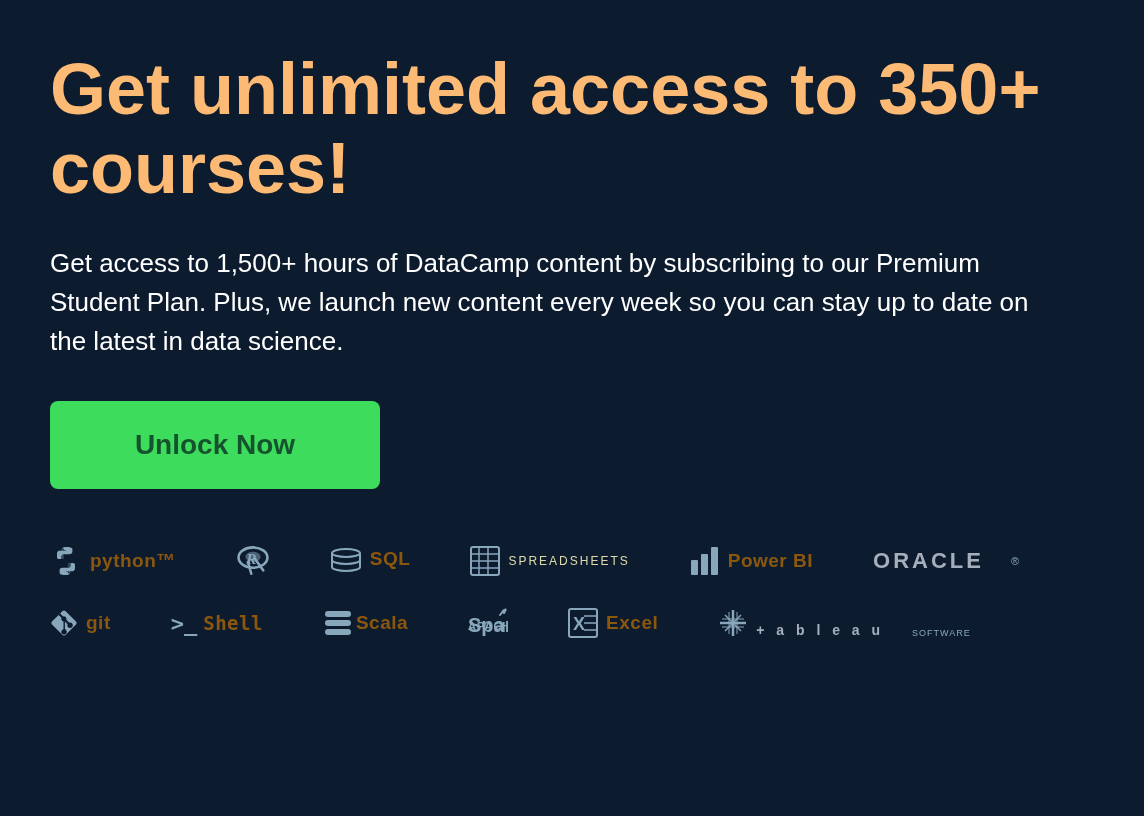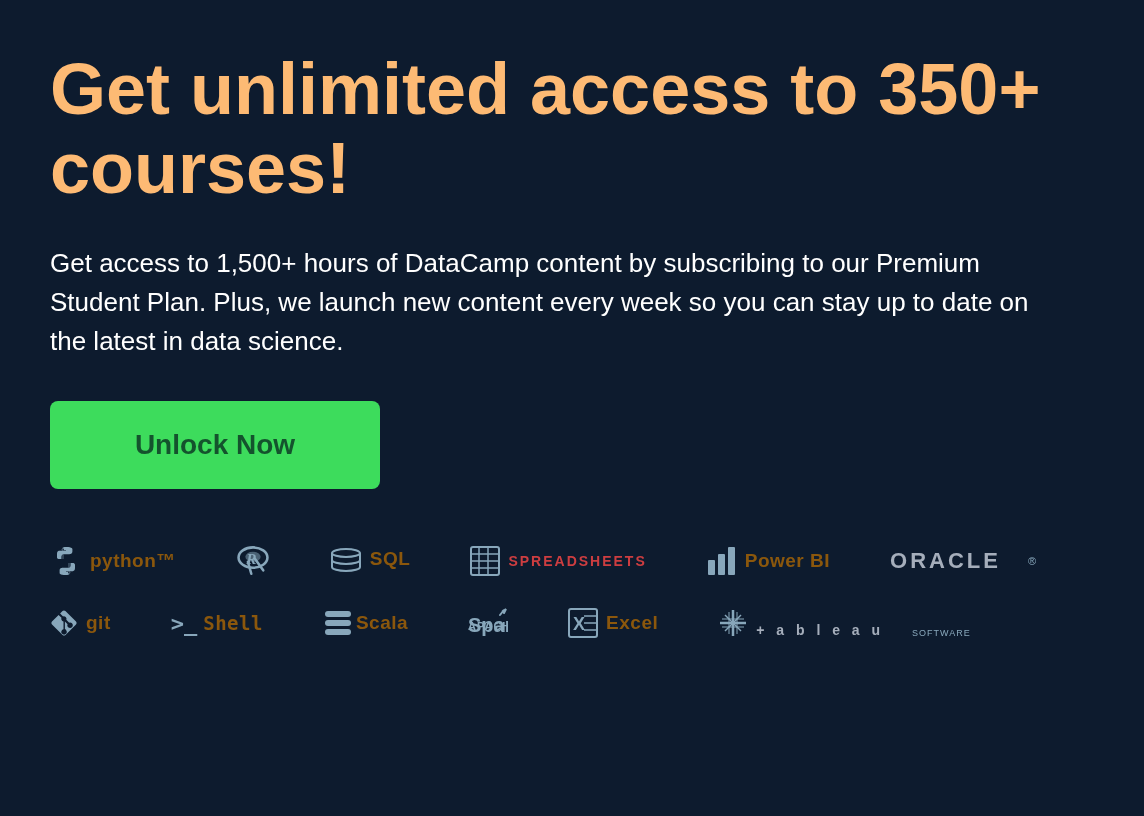--- a/index.html
+++ b/index.html
@@ -166,23 +166,23 @@
     }
 
     .logo-text {
       font-size: 19px;
       font-weight: 600;
       color: #a16207;
       letter-spacing: 0.5px;
     }
 
     .logo-text-small {
-      font-size: 14px;
-      font-weight: 700;
-      color: #ef4444;
+      font-size: 12px;
+      font-weight: 400;
+      color: #fef9c3;
       letter-spacing: 2px;
       text-transform: uppercase;
     }
 
     .oracle-text {
       font-size: 22px;
       font-weight: 700;
       color: #c0c8d4;
       letter-spacing: 3px;
       text-transform: uppercase;

